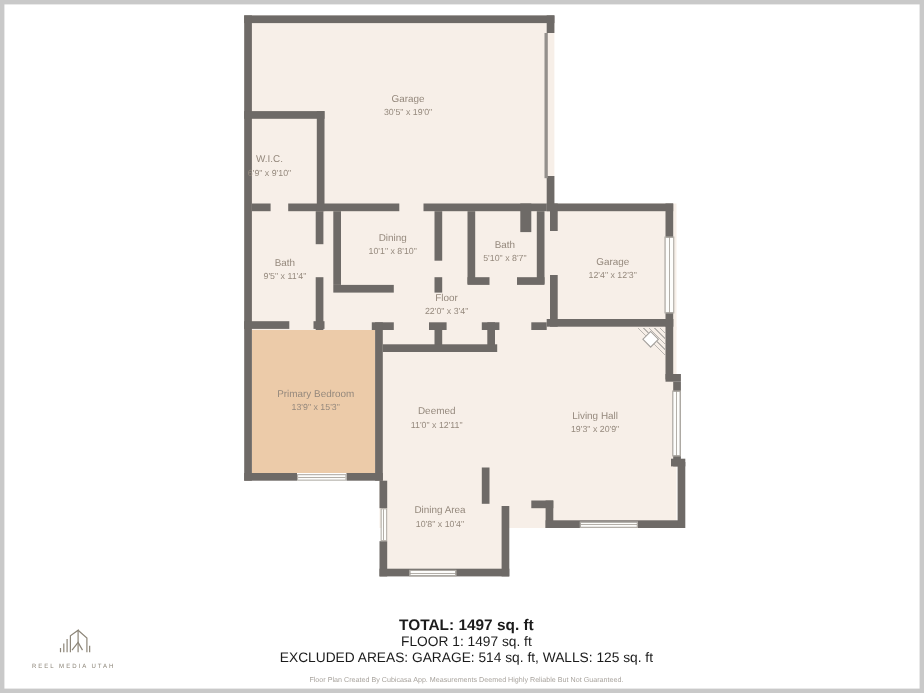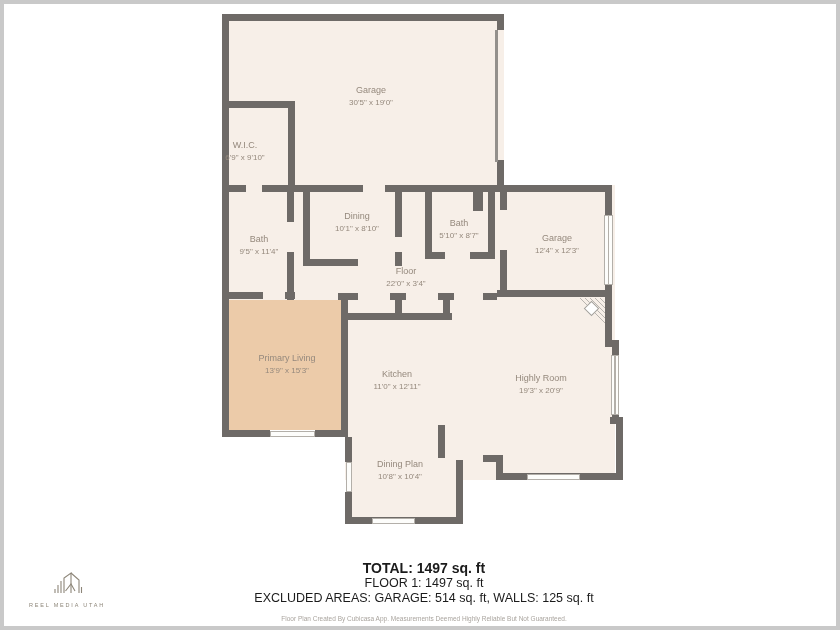--- a/index.html
+++ b/index.html
@@ -135,33 +135,33 @@
   </div>
     <div class="room-label" style="left:557px;top:244px">
     <span class="rname">Garage</span>
     <span class="rdims">12'4" x 12'3"</span>
   </div>
     <div class="room-label" style="left:406px;top:277px">
     <span class="rname">Floor</span>
     <span class="rdims">22'0" x 3'4"</span>
   </div>
     <div class="room-label" style="left:287px;top:364px">
-    <span class="rname">Primary Living</span>
+    <span class="rname">Primary Bedroom</span>
     <span class="rdims">13'9" x 15'3"</span>
   </div>
     <div class="room-label" style="left:397px;top:380px">
-    <span class="rname">Kitchen</span>
+    <span class="rname">Deemed</span>
     <span class="rdims">11'0" x 12'11"</span>
   </div>
     <div class="room-label" style="left:541px;top:384px">
-    <span class="rname">Highly Room</span>
+    <span class="rname">Living Hall</span>
     <span class="rdims">19'3" x 20'9"</span>
   </div>
     <div class="room-label" style="left:400px;top:470px">
-    <span class="rname">Dining Plan</span>
+    <span class="rname">Dining Area</span>
     <span class="rdims">10'8" x 10'4"</span>
   </div>
     <div class="entry-door"></div>
     <div class="entry-diamond"></div>
   </div>
 
 <div class="footer">
   <div class="total">TOTAL: 1497 sq. ft</div>
   <div class="floor1">FLOOR 1: 1497 sq. ft</div>
   <div class="excluded">EXCLUDED AREAS: GARAGE: 514 sq. ft, WALLS: 125 sq. ft</div>

